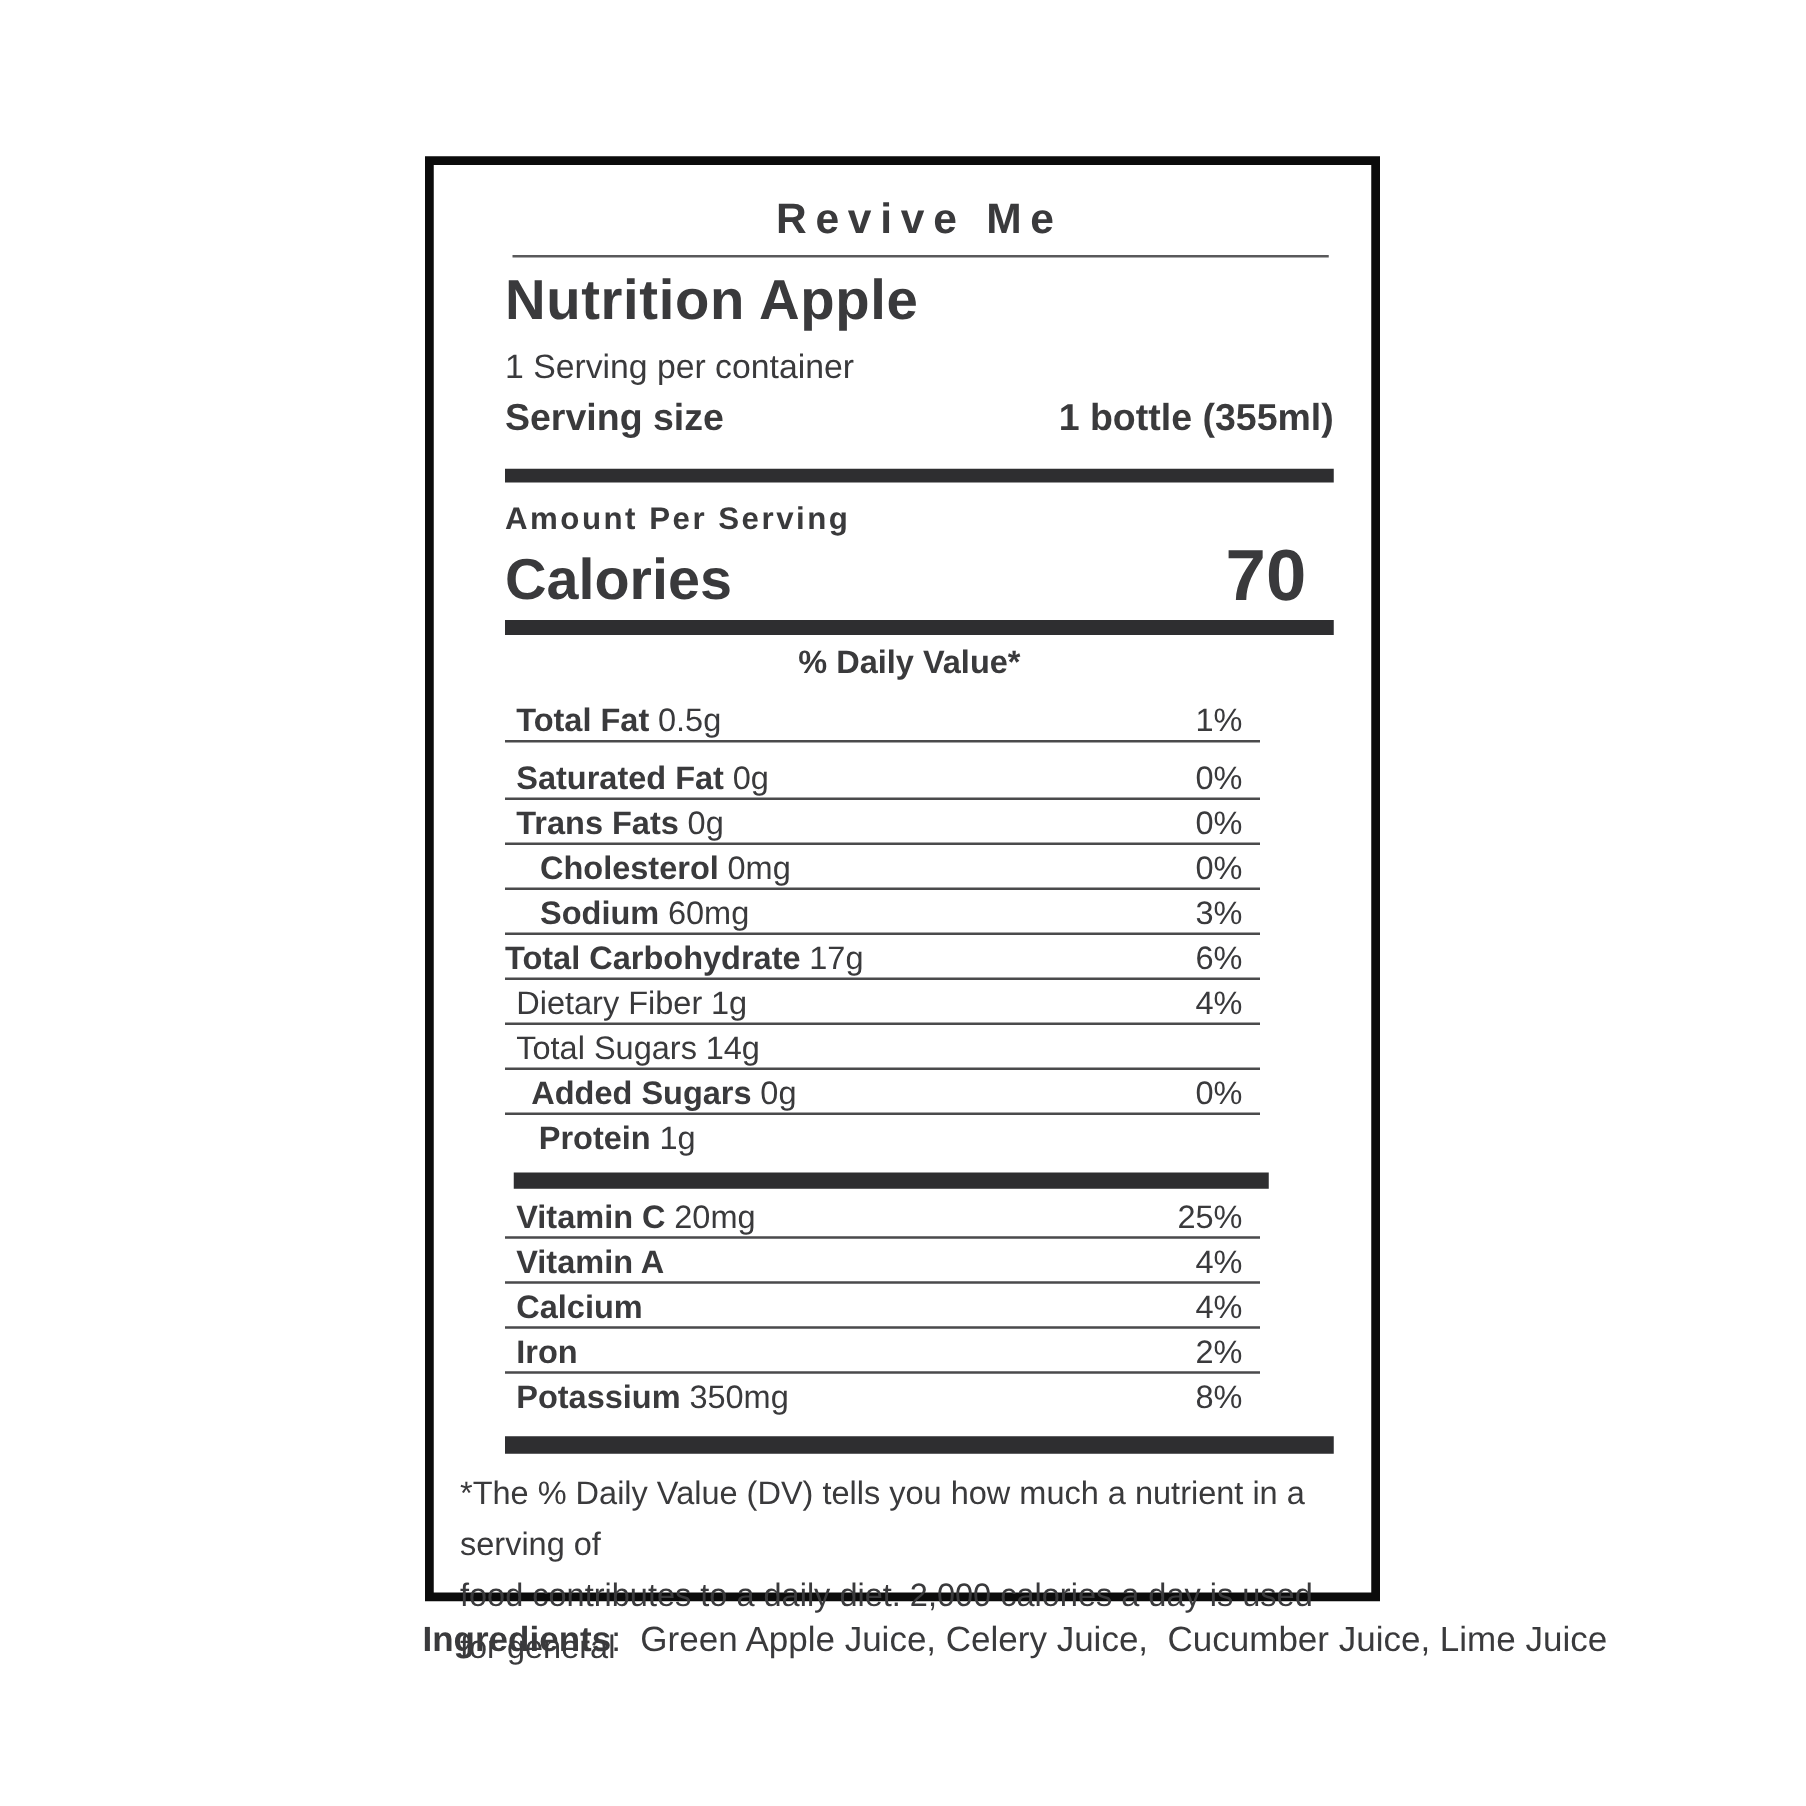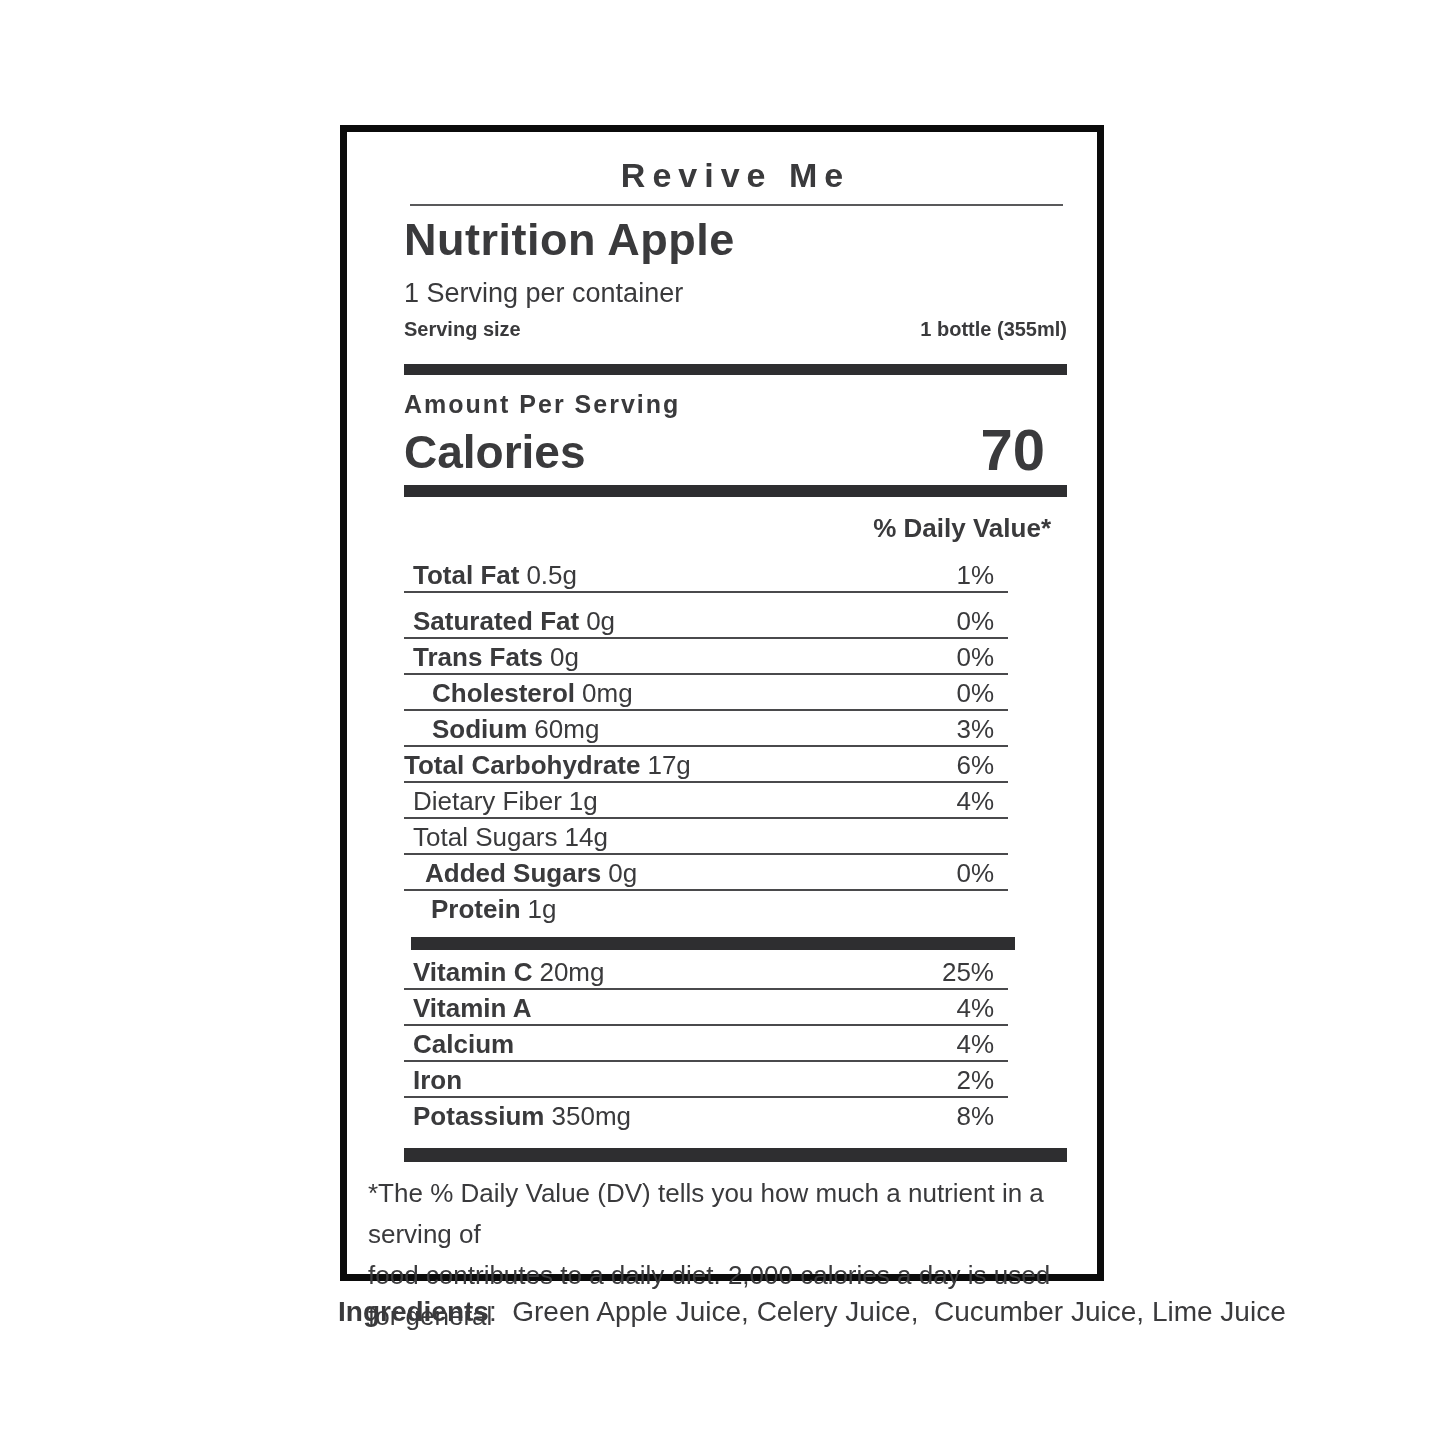--- a/index.html
+++ b/index.html
@@ -47,21 +47,21 @@
     letter-spacing:0.5px;
   }
   .servings{
     margin-top:12px;
     font-size:27px;
   }
   .serving-row{
     margin-top:9px;
     display:flex;
     justify-content:space-between;
-    font-size:20px;
+    font-size:30px;
     font-weight:bold;
   }
   .bar{
     background:var(--bar);
     height:12px;
     margin-top:6px;
   }
   .bar-thin{height:11px;margin-top:23px;}
   .bar-mid{height:13px;margin-top:12px;width:604px;margin-left:7px;}
   .bar-final{height:14px;margin-top:16px;}
@@ -73,22 +73,22 @@
   }
   .cal-row{
     margin-top:2px;
     display:flex;
     justify-content:space-between;
     align-items:flex-end;
   }
   .cal-label{font-size:46px;font-weight:bold;line-height:1.15;}
   .cal-value{font-size:58px;font-weight:bold;line-height:1;padding-right:22px;}
   .dv-header{
-    margin-top:16px;
-    text-align:right;
+    margin-top:6px;
+    text-align:center;
     font-size:26px;
     font-weight:bold;
     padding-right:16px;
   }
   .rows{
     margin-top:13px;
     width:604px;
   }
   .vits{margin-top:4px;}
   .nrow{

